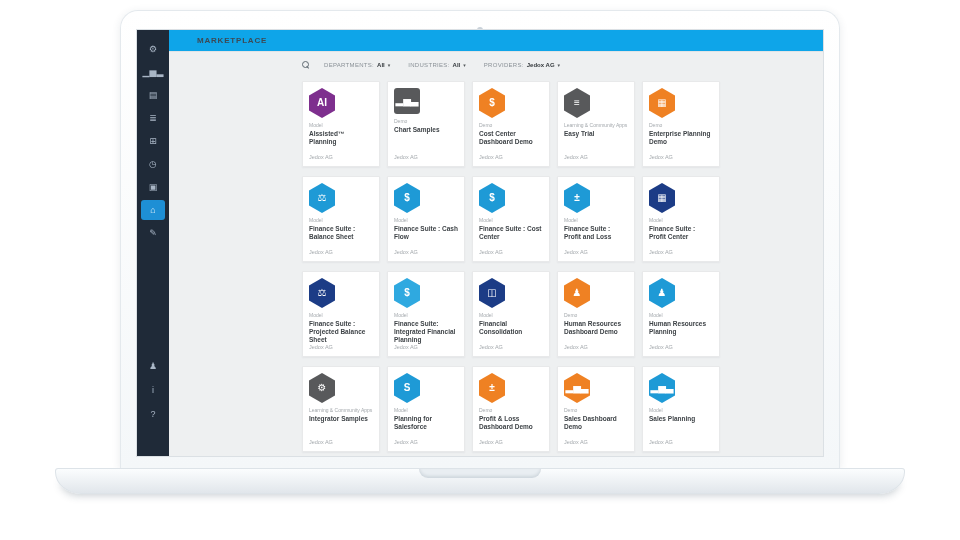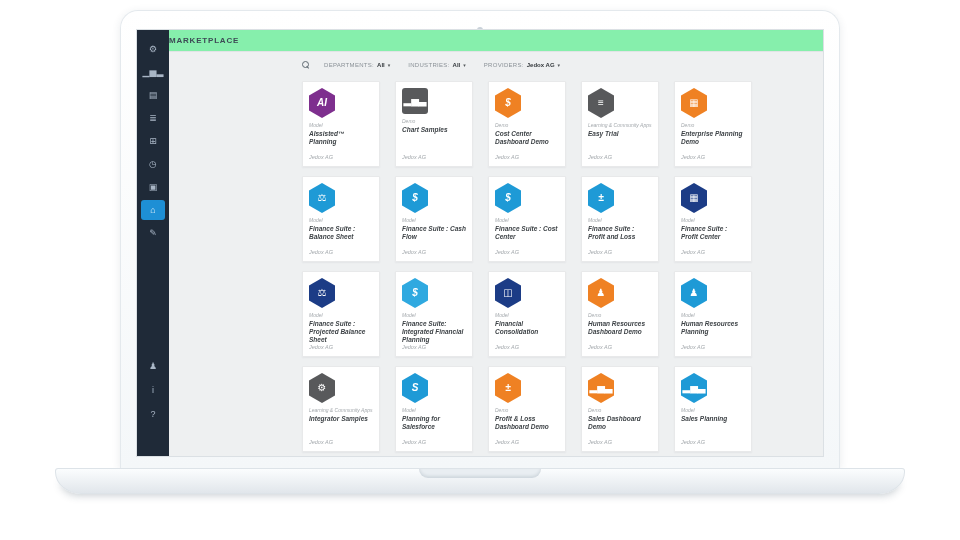--- a/index.html
+++ b/index.html
@@ -34,40 +34,40 @@
              align-items:center; padding:6px 0 6px; flex:none; }
   .si { width:24px; height:20px; margin:3px 0; display:flex; align-items:center;
         justify-content:center; color:#a9b6c6; font-size:9px; line-height:1;
         border-radius:3px; cursor:pointer; }
   .si.active { background:#1e8fd5; color:#ffffff; }
   .sb-bottom { margin-top:auto; display:flex; flex-direction:column; align-items:center; }
   .sb-bottom .si { margin:2px 0; }
 
   
   .main { flex:1; display:flex; flex-direction:column; min-width:0; }
-  .topbar { height:22px; background:#86efac; border-bottom:1px solid #e1e4e6;
-            display:flex; align-items:center; padding-left:0; flex:none; }
+  .topbar { height:22px; background:#0ea5e9; border-bottom:1px solid #e1e4e6;
+            display:flex; align-items:center; padding-left:28px; flex:none; }
   .topbar-title { font-size:8px; font-weight:700; letter-spacing:.8px; color:#3d4a55; }
 
   .content { flex:1; position:relative; padding:6px 0 0 133px; }
 
   
   .filterbar { display:flex; align-items:center; height:14px; margin-bottom:9px; }
   .search-icon { position:relative; width:8px; height:8px; margin-right:14px; cursor:pointer; }
   .search-icon::before { content:""; position:absolute; left:0; top:0; width:5px; height:5px;
             border:1px solid #5f6a72; border-radius:50%; }
   .search-icon::after { content:""; position:absolute; left:5px; top:5px; width:3px; height:1px;
             background:#5f6a72; transform:rotate(45deg); transform-origin:0 0; }
   .filter { display:flex; align-items:center; margin-right:18px; cursor:pointer; }
   .f-label { font-size:6px; color:#8a9197; letter-spacing:.3px; margin-right:3px; }
   .f-value { font-size:6px; font-weight:700; color:#33383c; margin-right:3px; }
   .caret { font-size:5px; color:#55595d; }
 
   
-  .cards { display:grid; grid-template-columns:repeat(5,78px); gap:9px 15px;font-style:italic; }
+  .cards { display:grid; grid-template-columns:repeat(5,78px); gap:9px 7px; }
   .card { position:relative; width:78px; height:86px; background:#ffffff;
           border:1px solid #e8e9ea; border-radius:1px;
           box-shadow:0 1px 2px rgba(60,70,80,.06); padding:6px; cursor:pointer; }
   .app-icon { display:flex; align-items:center; justify-content:center;
               color:#ffffff; }
   .app-icon.hexagon { width:26px; height:30px;
               clip-path:polygon(50% 0,100% 25%,100% 75%,50% 100%,0 75%,0 25%); }
   .app-icon.square { width:26px; height:26px; border-radius:3px; margin-bottom:4px; }
   .glyph { font-size:10px; font-weight:700; line-height:1; white-space:nowrap; }
   .card-label { margin-top:4px; font-size:5px; color:#a4a9ad; }

